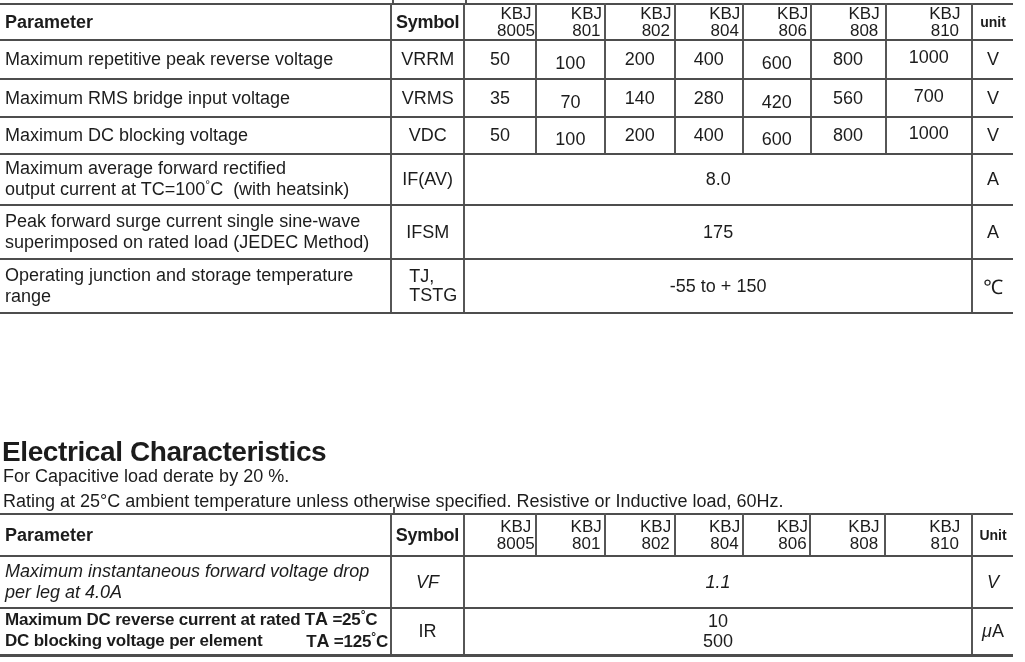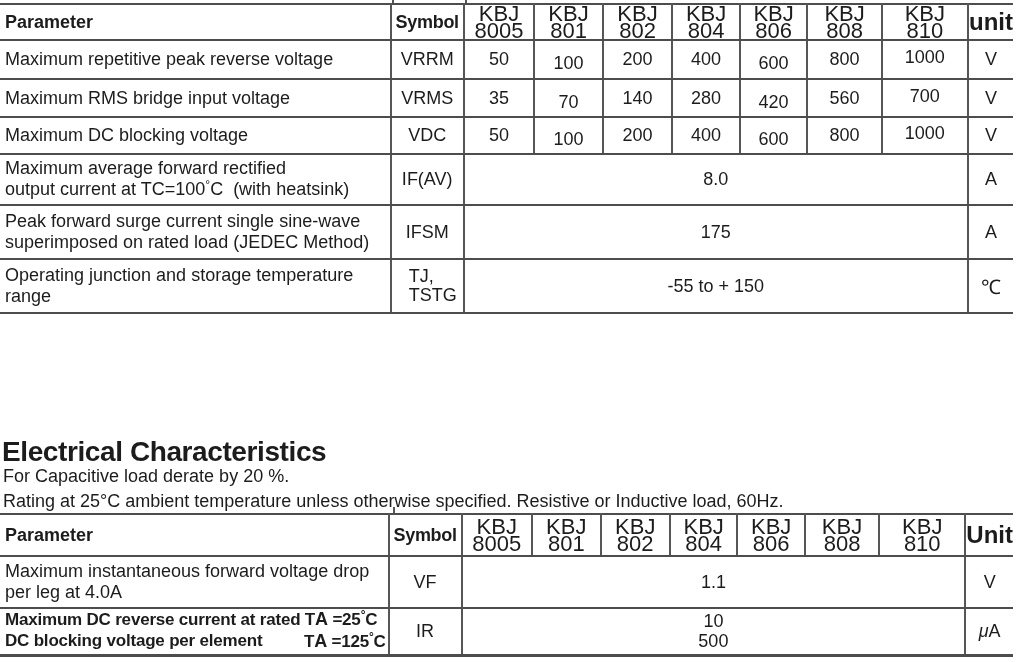--- a/index.html
+++ b/index.html
@@ -13,43 +13,43 @@
   #t2{top:513px;}
   td{padding:0; vertical-align:middle; border-bottom:2px solid #4d4d4d; overflow:visible;}
   
   .hs,.sym{border-left:2px solid #565656; border-right:2px solid #565656;}
   .hm,.v{border-left:2px solid #565656;}
   .hu,.unit{border-left:2px solid #565656;}
   .mv{border-left:2px solid #565656; border-right:2px solid #565656;}
   
   .hp{font-weight:bold; font-size:18px; text-align:left; padding-left:5px;}
   .hs{font-weight:bold; font-size:18px; text-align:center; letter-spacing:-0.3px;}
-  .hm{font-size:22px; text-align:center; line-height:17px;}
-  .hu{font-weight:bold; font-size:24px; text-align:center;}
+  .hm{font-size:17px; text-align:center; line-height:17px;padding-left:32px;}
+  .hu{font-weight:bold; font-size:14px; text-align:center;}
   
   .param{text-align:left; padding-left:5px; line-height:21px;}
   .sym,.v,.unit,.mv{text-align:center;}
   .sb{font-size:18px;}
   .sup2{font-size:11.5px; position:relative; top:-6px; margin:0 2px;}
   .deg{font-size:12px; position:relative; top:-6px;}
   .pre{white-space:pre;}
   .usec{font-size:15px;}
   .unit{white-space:nowrap;}
   .cels{font-size:20px;}
   .mu{font-style:italic;}
   .sym2line div{line-height:19px; text-align:left; padding-left:17px;}
   .two{line-height:20px;}
   
   #t1 tr.hrow{height:35px;}
   #t1 tr.r0{height:39px;} #t1 tr.r1{height:38px;margin-left:39px;} #t1 tr.r2{height:37px;}
   #t1 tr.r3{height:51px;} #t1 tr.r4{height:54px;} #t1 tr.r5{height:36px;}
   #t1 tr.r6{height:54px;padding-left:9px;}
   
   #t2 tr.hrow{height:42px;}
-  #t2 tr.r0{height:52px;} #t2 tr.r1{height:47px;}
+  #t2 tr.r0{height:52px;font-style:italic;} #t2 tr.r1{height:47px;}
   #t2 tr.r1 td{border-bottom:3px solid #4d4d4d;}
   
   .boldrow .param{font-weight:bold; font-size:17px; line-height:20px; letter-spacing:-0.2px;}
   .pline2{display:flex; justify-content:space-between; padding-right:2px;}
   
   .val{position:relative; display:inline-block;}
   tr.vrow td:nth-child(4) .val, tr.vrow td:nth-child(7) .val{top:4px;}
   tr.vrow td:nth-child(9) .val{top:-2px;}
   
   .heading{position:absolute; left:2px; top:436px; font-size:28px; font-weight:bold;

